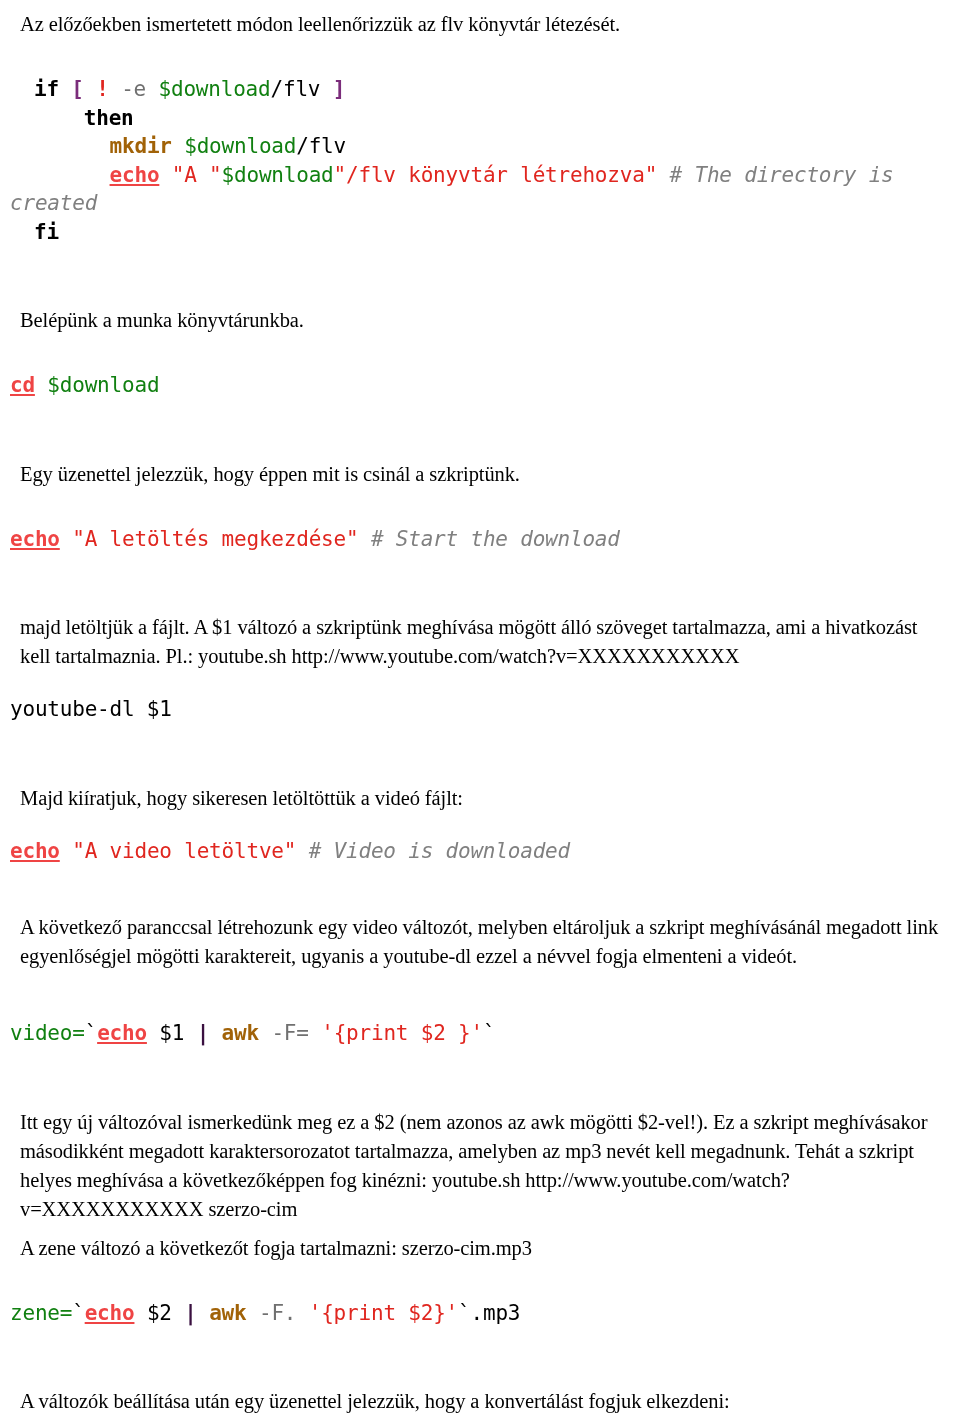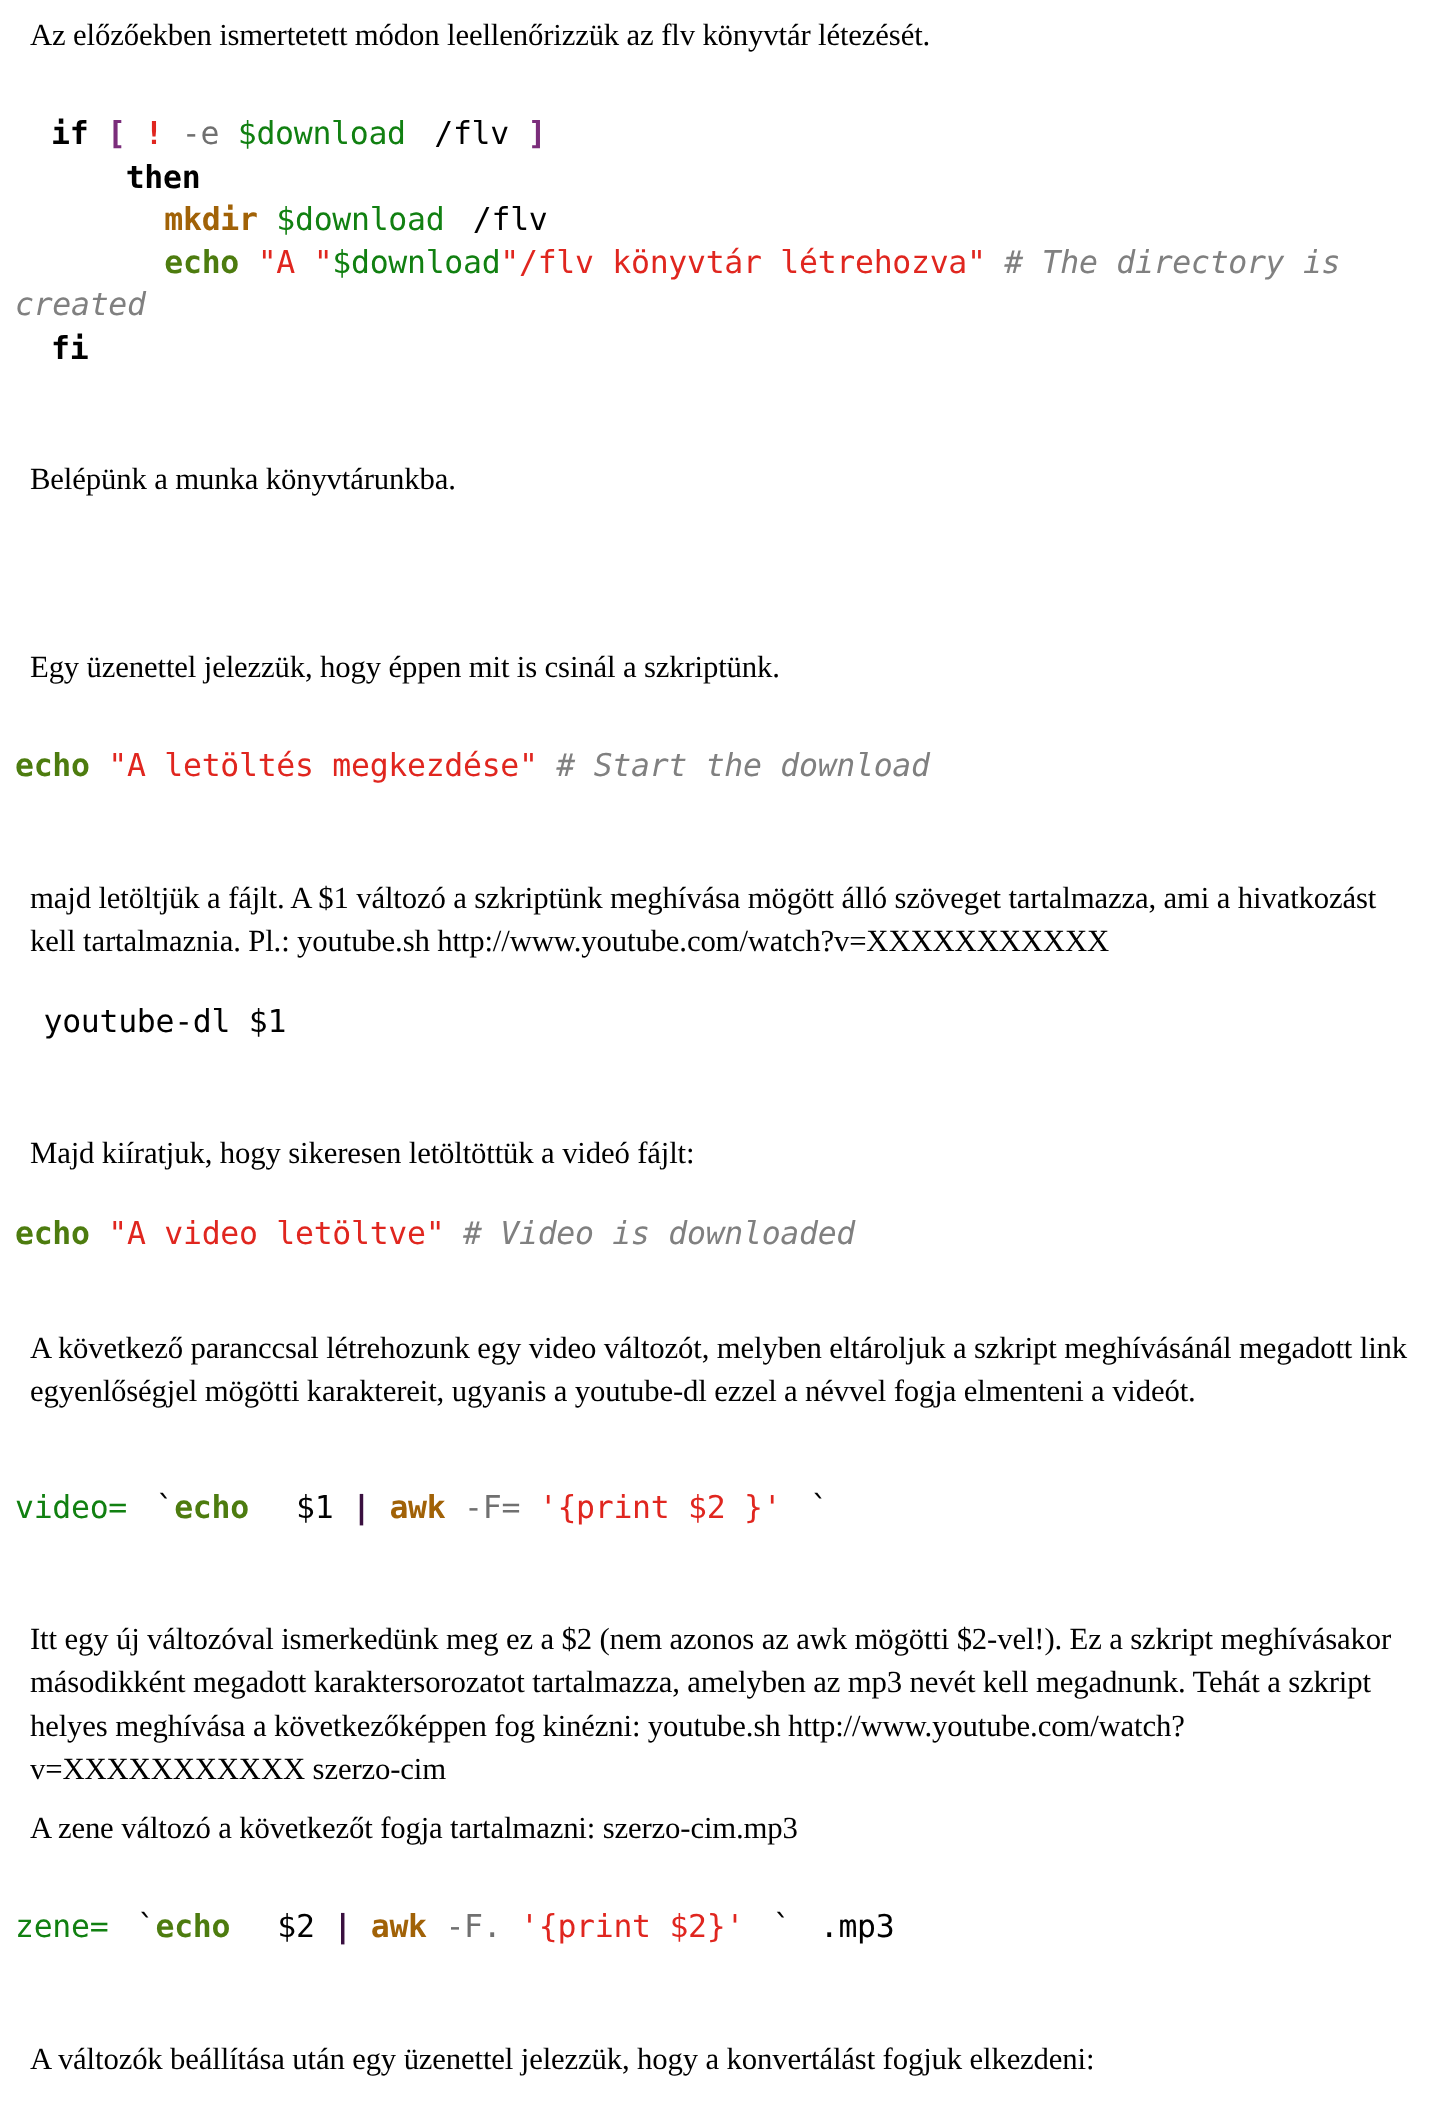--- a/index.html
+++ b/index.html
@@ -44,29 +44,29 @@
     color: #000000;
     margin: 0;
     padding: 0 10px 0 10px;
     white-space: pre-wrap;
     word-break: break-word;
     letter-spacing: -0.2px;
   }
 
   
   .kw       { color: #000000; font-weight: bold; margin-left: 24px; }             
-  .builtin  { color: #4d7c0f; font-weight: bold; }             
+  .builtin  { color: #ef4444; font-weight: bold; text-decoration: underline; }             
   .cmd      { color: #a16207; font-weight: bold; }             
   .var      { color: #118011; }                                
   .str      { color: #e0261f; }                                
   .comment  { color: #808080; font-style: italic; }            
   .bracket  { color: #7b2d7b; font-weight: bold; }             
   .bang     { color: #e0261f; font-weight: bold; }             
   .flag     { color: #707070; }                                
-  .plain    { color: #000000; margin-left: 19px; }                                
+  .plain    { color: #000000; }                                
   .pipe     { color: #3a1040; font-weight: bold; }             
 
   
   .gap-sm { height: 14px; }
   .gap-md { height: 26px; }
   .gap-lg { height: 38px; }
   .gap-xl { height: 50px; }
 </style>
 </head>
 <body>
@@ -82,20 +82,21 @@
         <span class="cmd">mkdir</span> <span class="var">$download</span><span class="plain">/flv</span>
         <span class="builtin">echo</span> <span class="str">"A "</span><span class="var">$download</span><span class="str">"/flv könyvtár létrehozva"</span> <span class="comment"># The directory is created</span>
 <span class="kw">fi</span></div>
 
   <div class="gap-xl"></div>
 
   <p class="prose">Belépünk a munka könyvtárunkba.</p>
 
   <div class="gap-md"></div>
 
+  <div class="code"><span class="builtin">cd</span> <span class="var">$download</span></div>
 
   <div class="gap-xl"></div>
 
   <p class="prose">Egy üzenettel jelezzük, hogy éppen mit is csinál a szkriptünk.</p>
 
   <div class="gap-md"></div>
 
   <div class="code"><span class="builtin">echo</span> <span class="str">"A letöltés megkezdése"</span> <span class="comment"># Start the download</span></div>
 
   <div class="gap-xl"></div>

